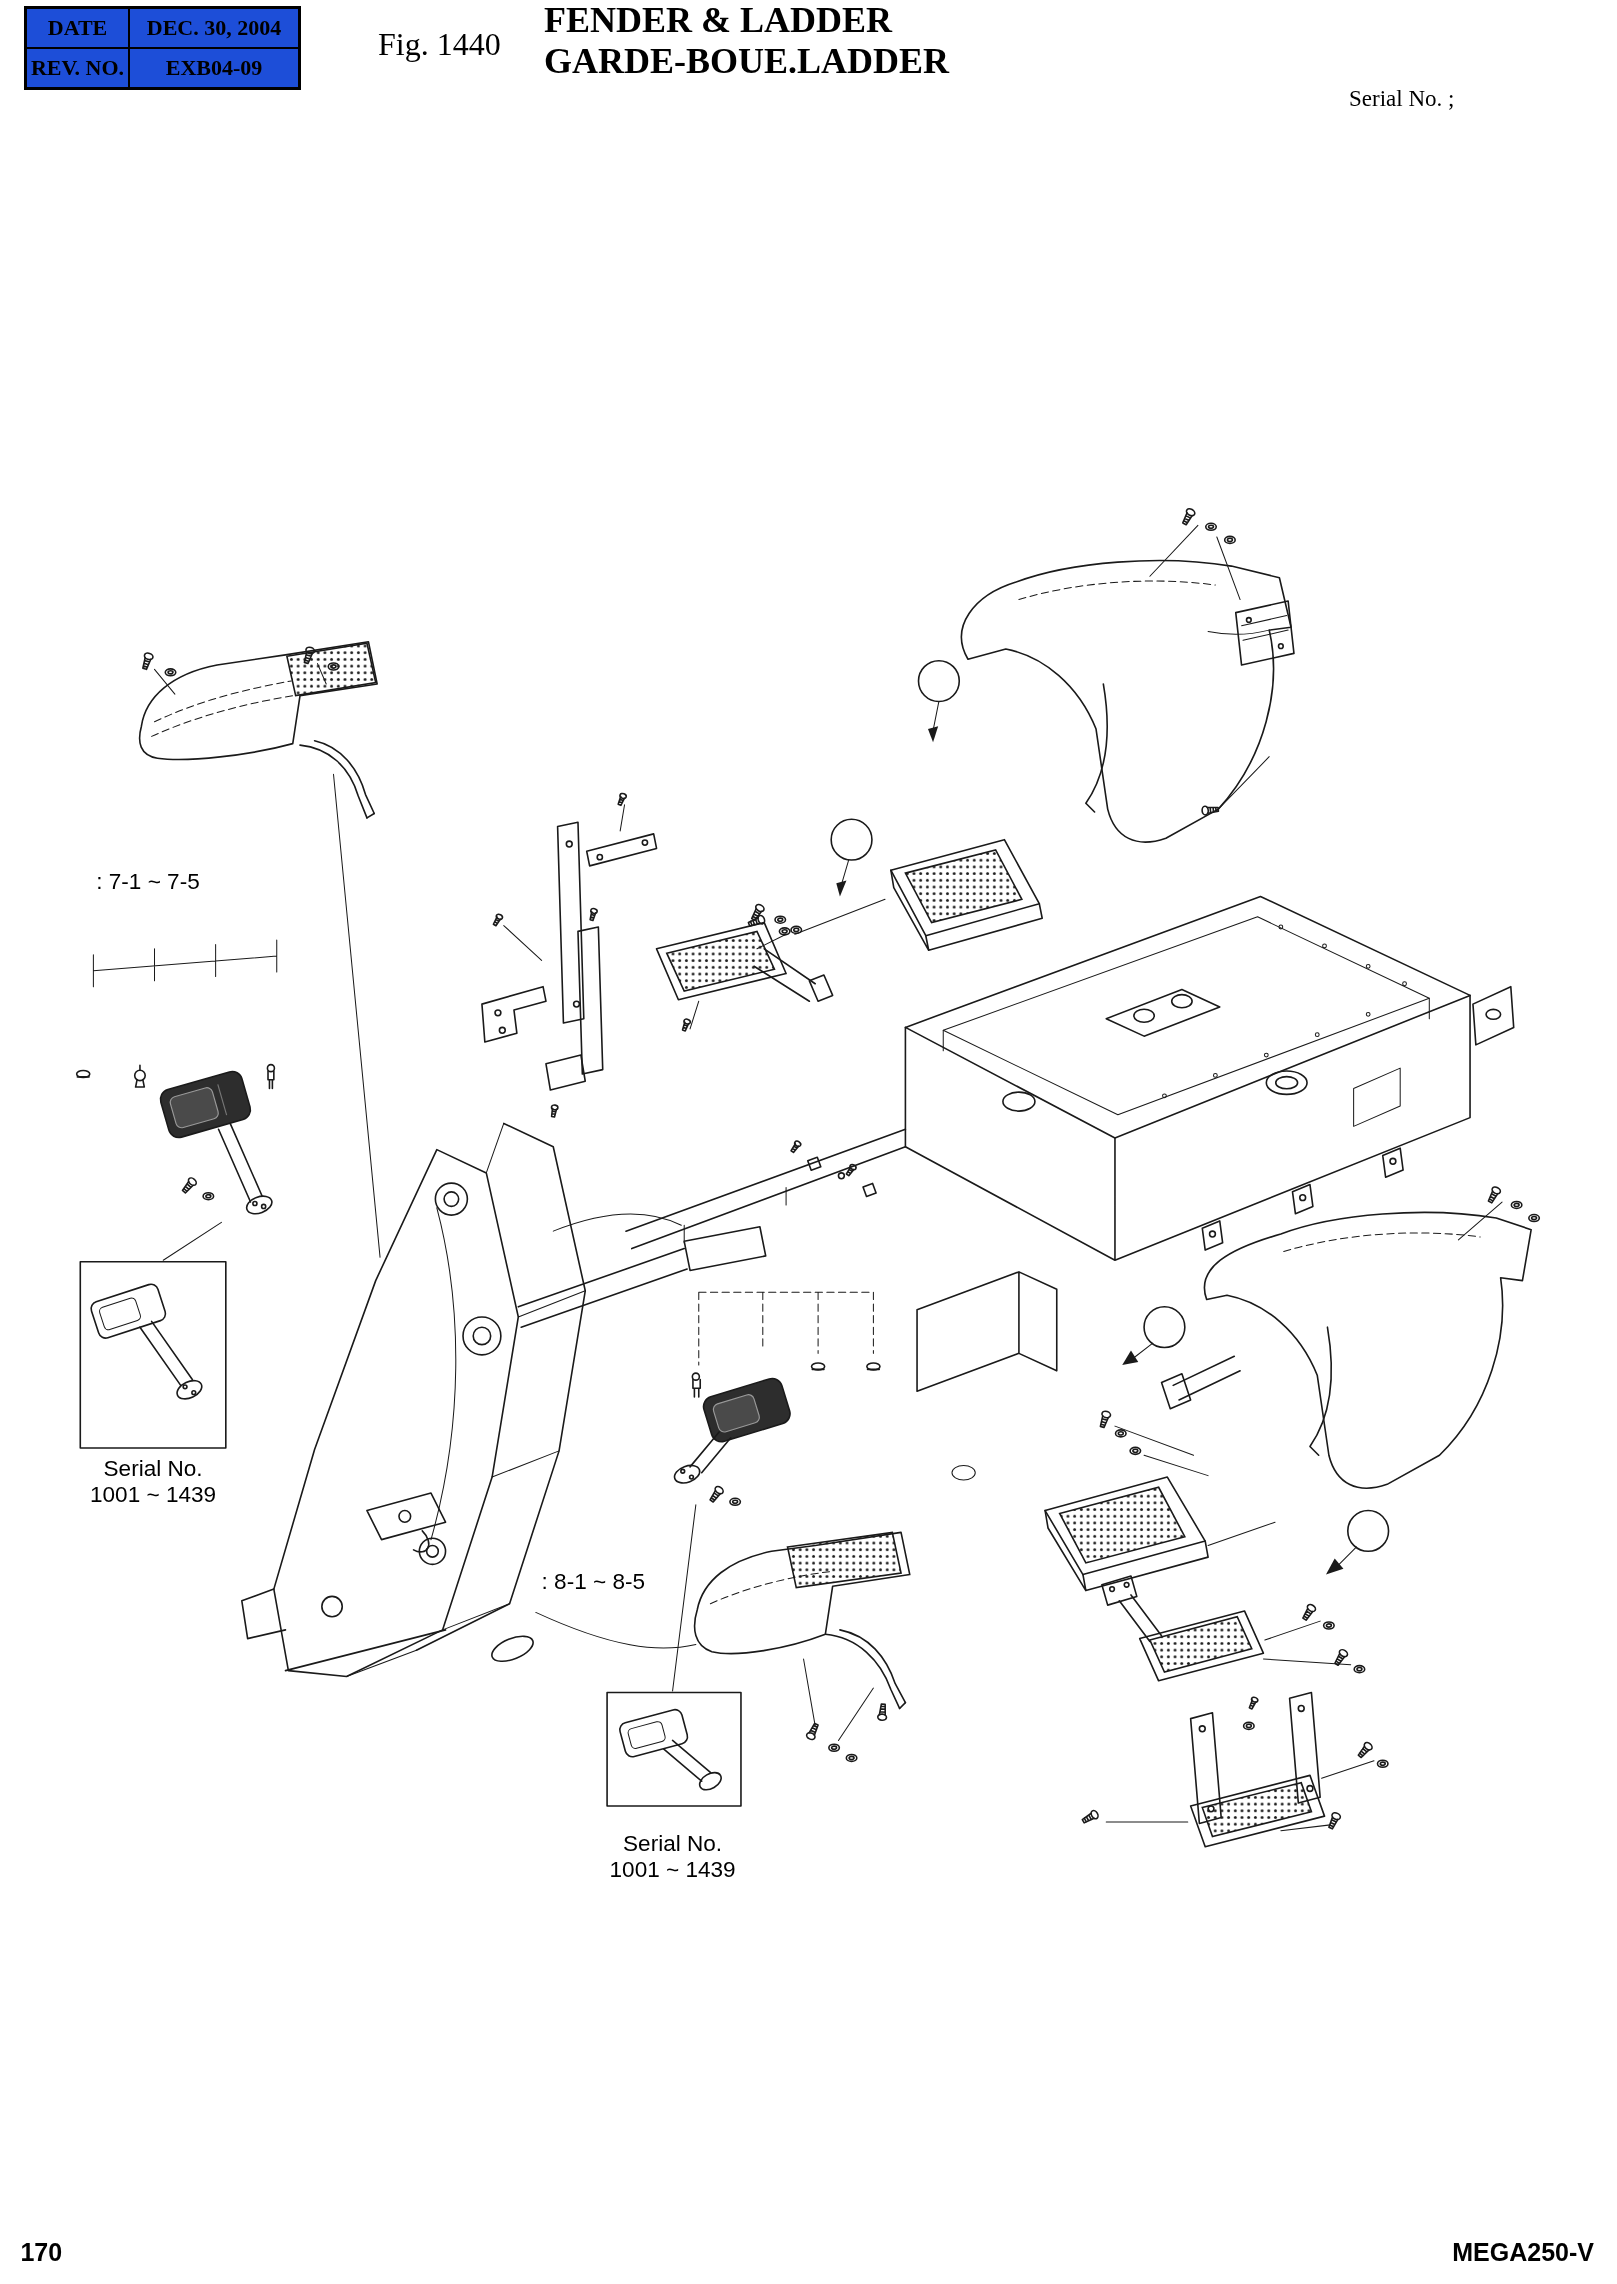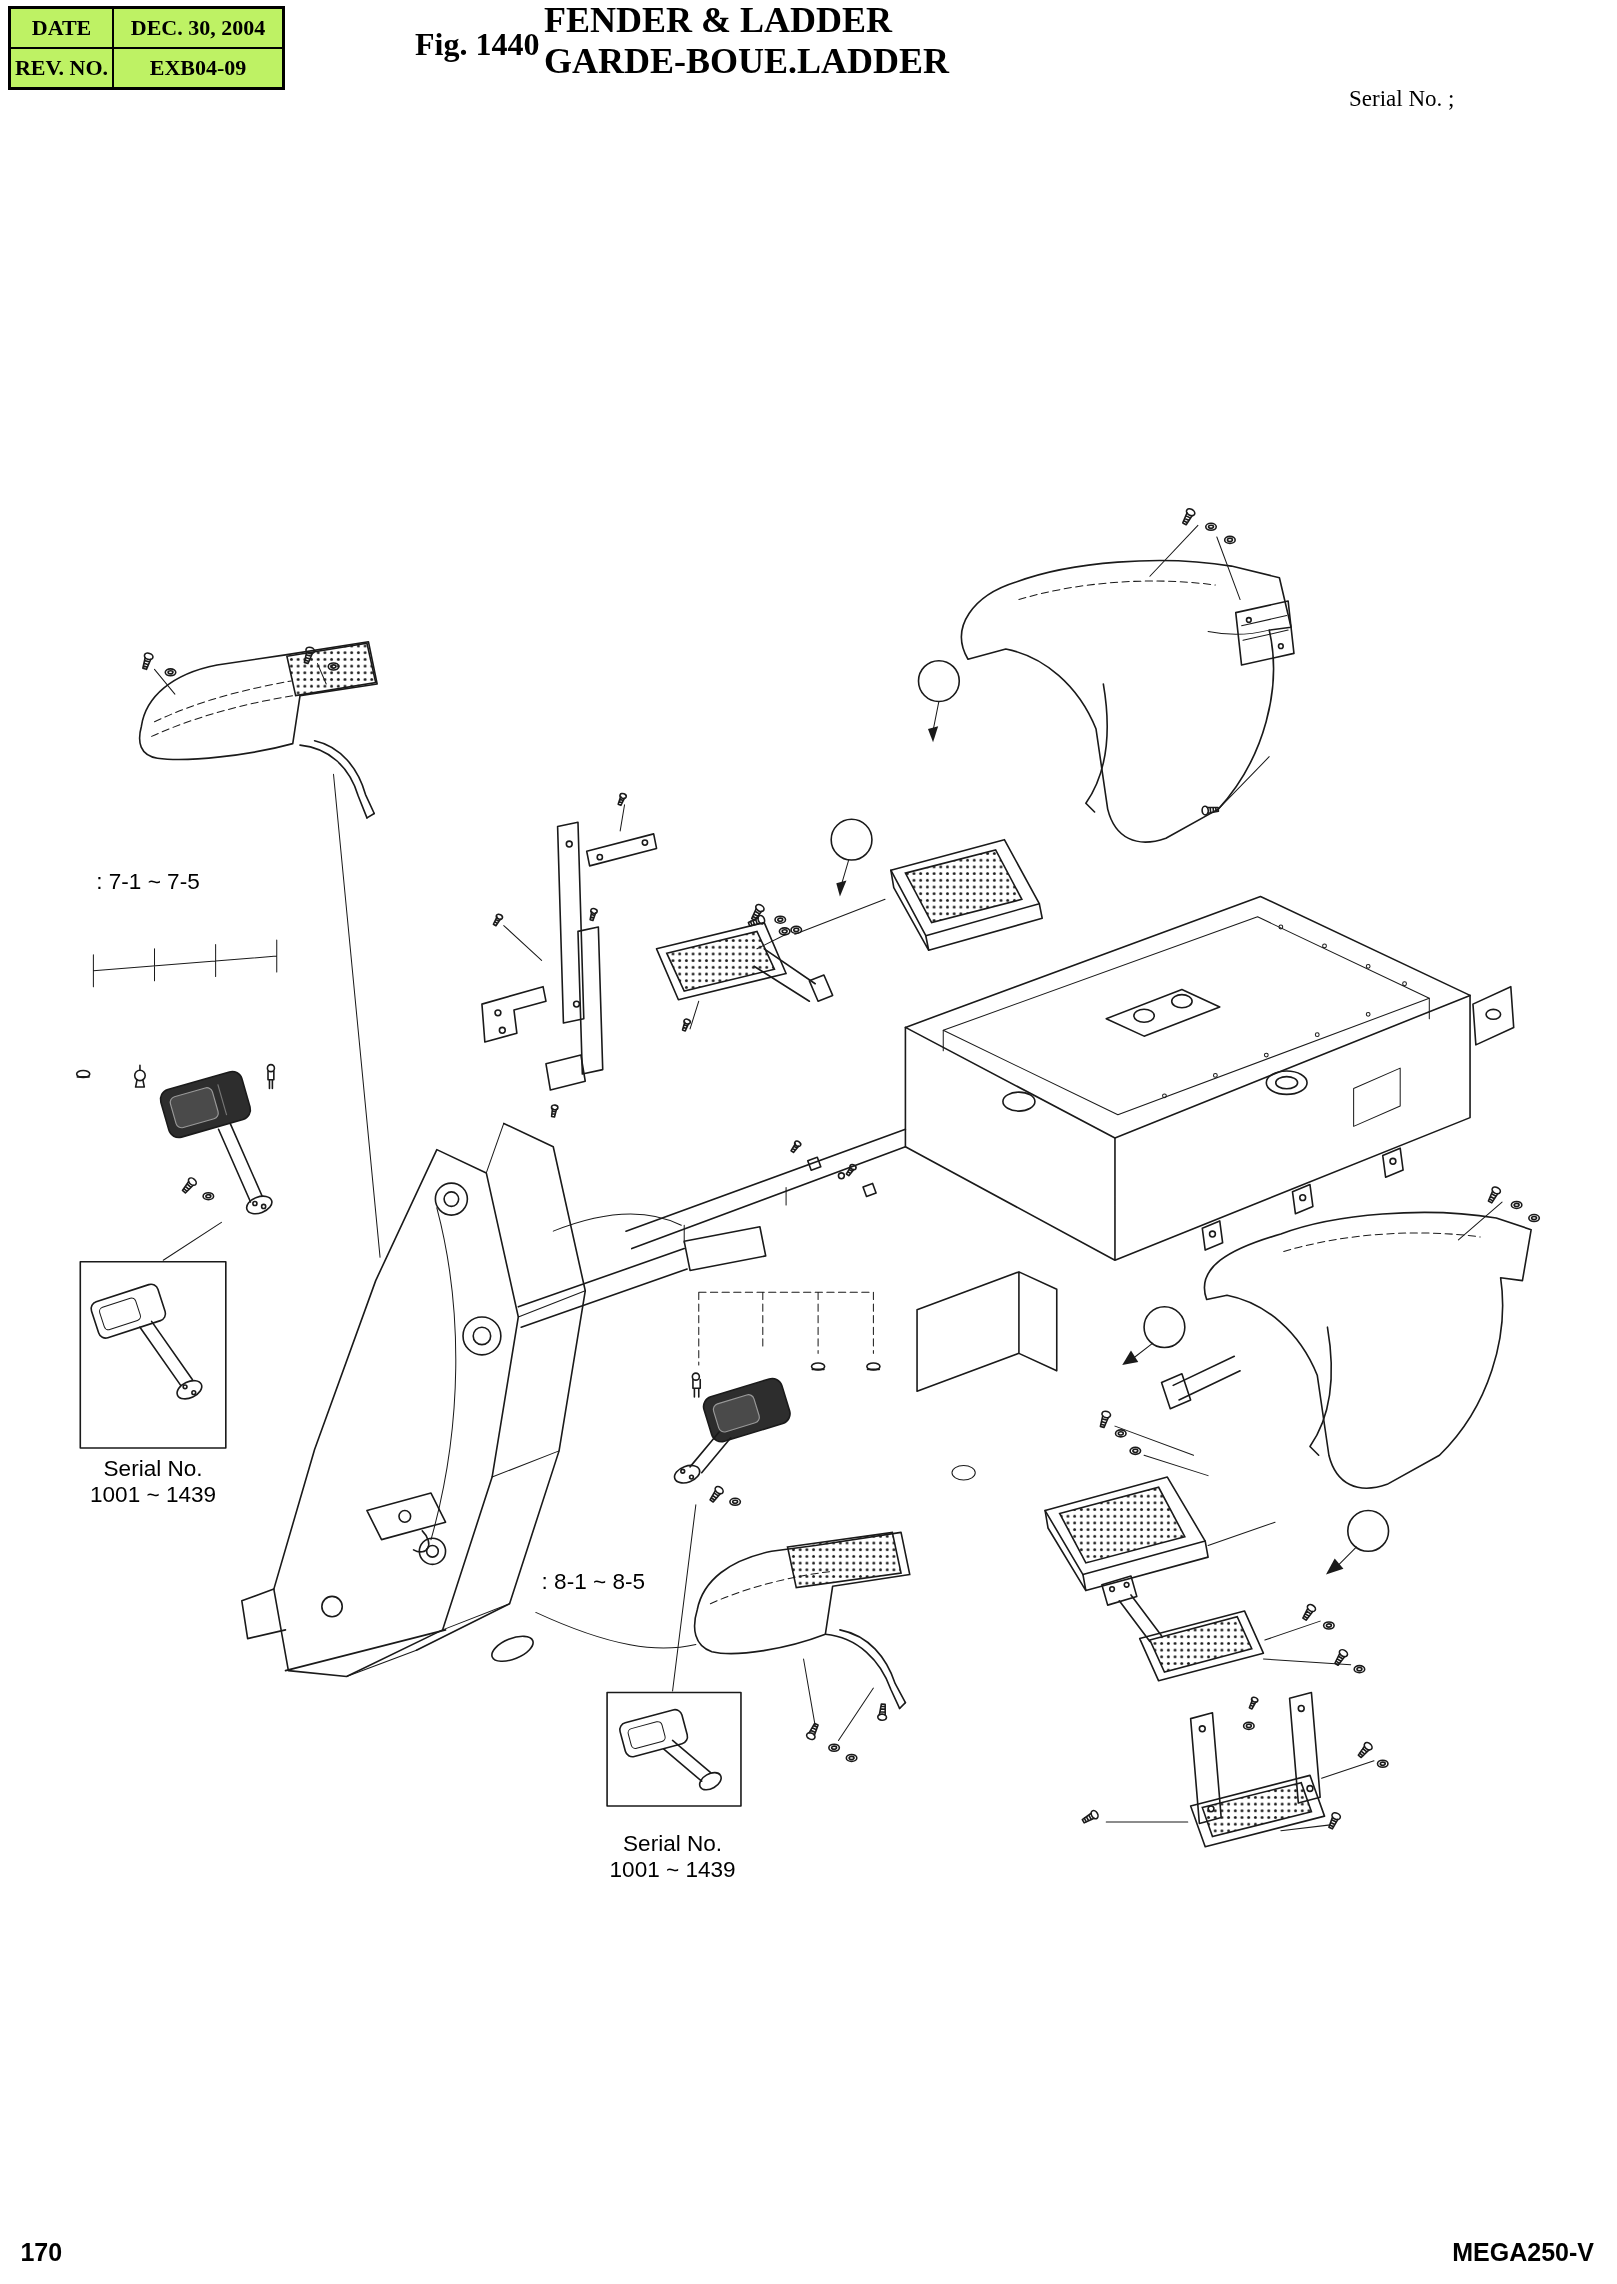--- a/index.html
+++ b/index.html
@@ -1,21 +1,21 @@
 <!DOCTYPE html>
 <html style="font-size:11.6px"><head>
 <meta charset="utf-8">
 <style>
   html,body{margin:0;padding:0;background:#fff;}
   body{width:1618px;height:2284px;position:relative;font-family:"Liberation Serif",serif;color:#000;overflow:hidden;}
   .abs{position:absolute;}
   
-  .hdr-table{left:8px;top:5.8px;display:grid;grid-template-columns:103px 170px;grid-auto-rows:40px;border:2.2px solid #000;background:#bef264;}
+  .hdr-table{left:24px;top:5.8px;display:grid;grid-template-columns:103px 170px;grid-auto-rows:40px;border:2.2px solid #000;background:#1d4ed8;}
   .hdr-table .cell{border:1.1px solid #000;display:flex;align-items:center;justify-content:center;font-weight:bold;font-size:22px;white-space:nowrap;padding:0 5.8px;}
-  .fig-label{left:378px;top:26px;font-weight:bold;font-size:32px;margin-left:37px;}
+  .fig-label{left:378px;top:26px;font-weight:normal;font-size:32px;}
   .title-block{left:544px;top:0;font-weight:bold;font-size:36px;line-height:41px;}
   .serial-note{left:1349px;top:86px;font-weight:normal;font-size:23px;}
   .footer-text{font-family:"Liberation Sans",sans-serif;font-weight:bold;font-size:25px;top:2238px;}
   .page-num{left:20.4px;}
   .model-code{right:24px;}
   
   svg .ln{fill:none;stroke:#1a1a1a;stroke-width:1.1;stroke-linejoin:round;stroke-linecap:round;}
   svg .thin{stroke-width:0.7;}
   svg .dash{stroke-dasharray:5 3;}
   svg .perf{fill:url(#perf);stroke:#1a1a1a;stroke-width:1.1;}

